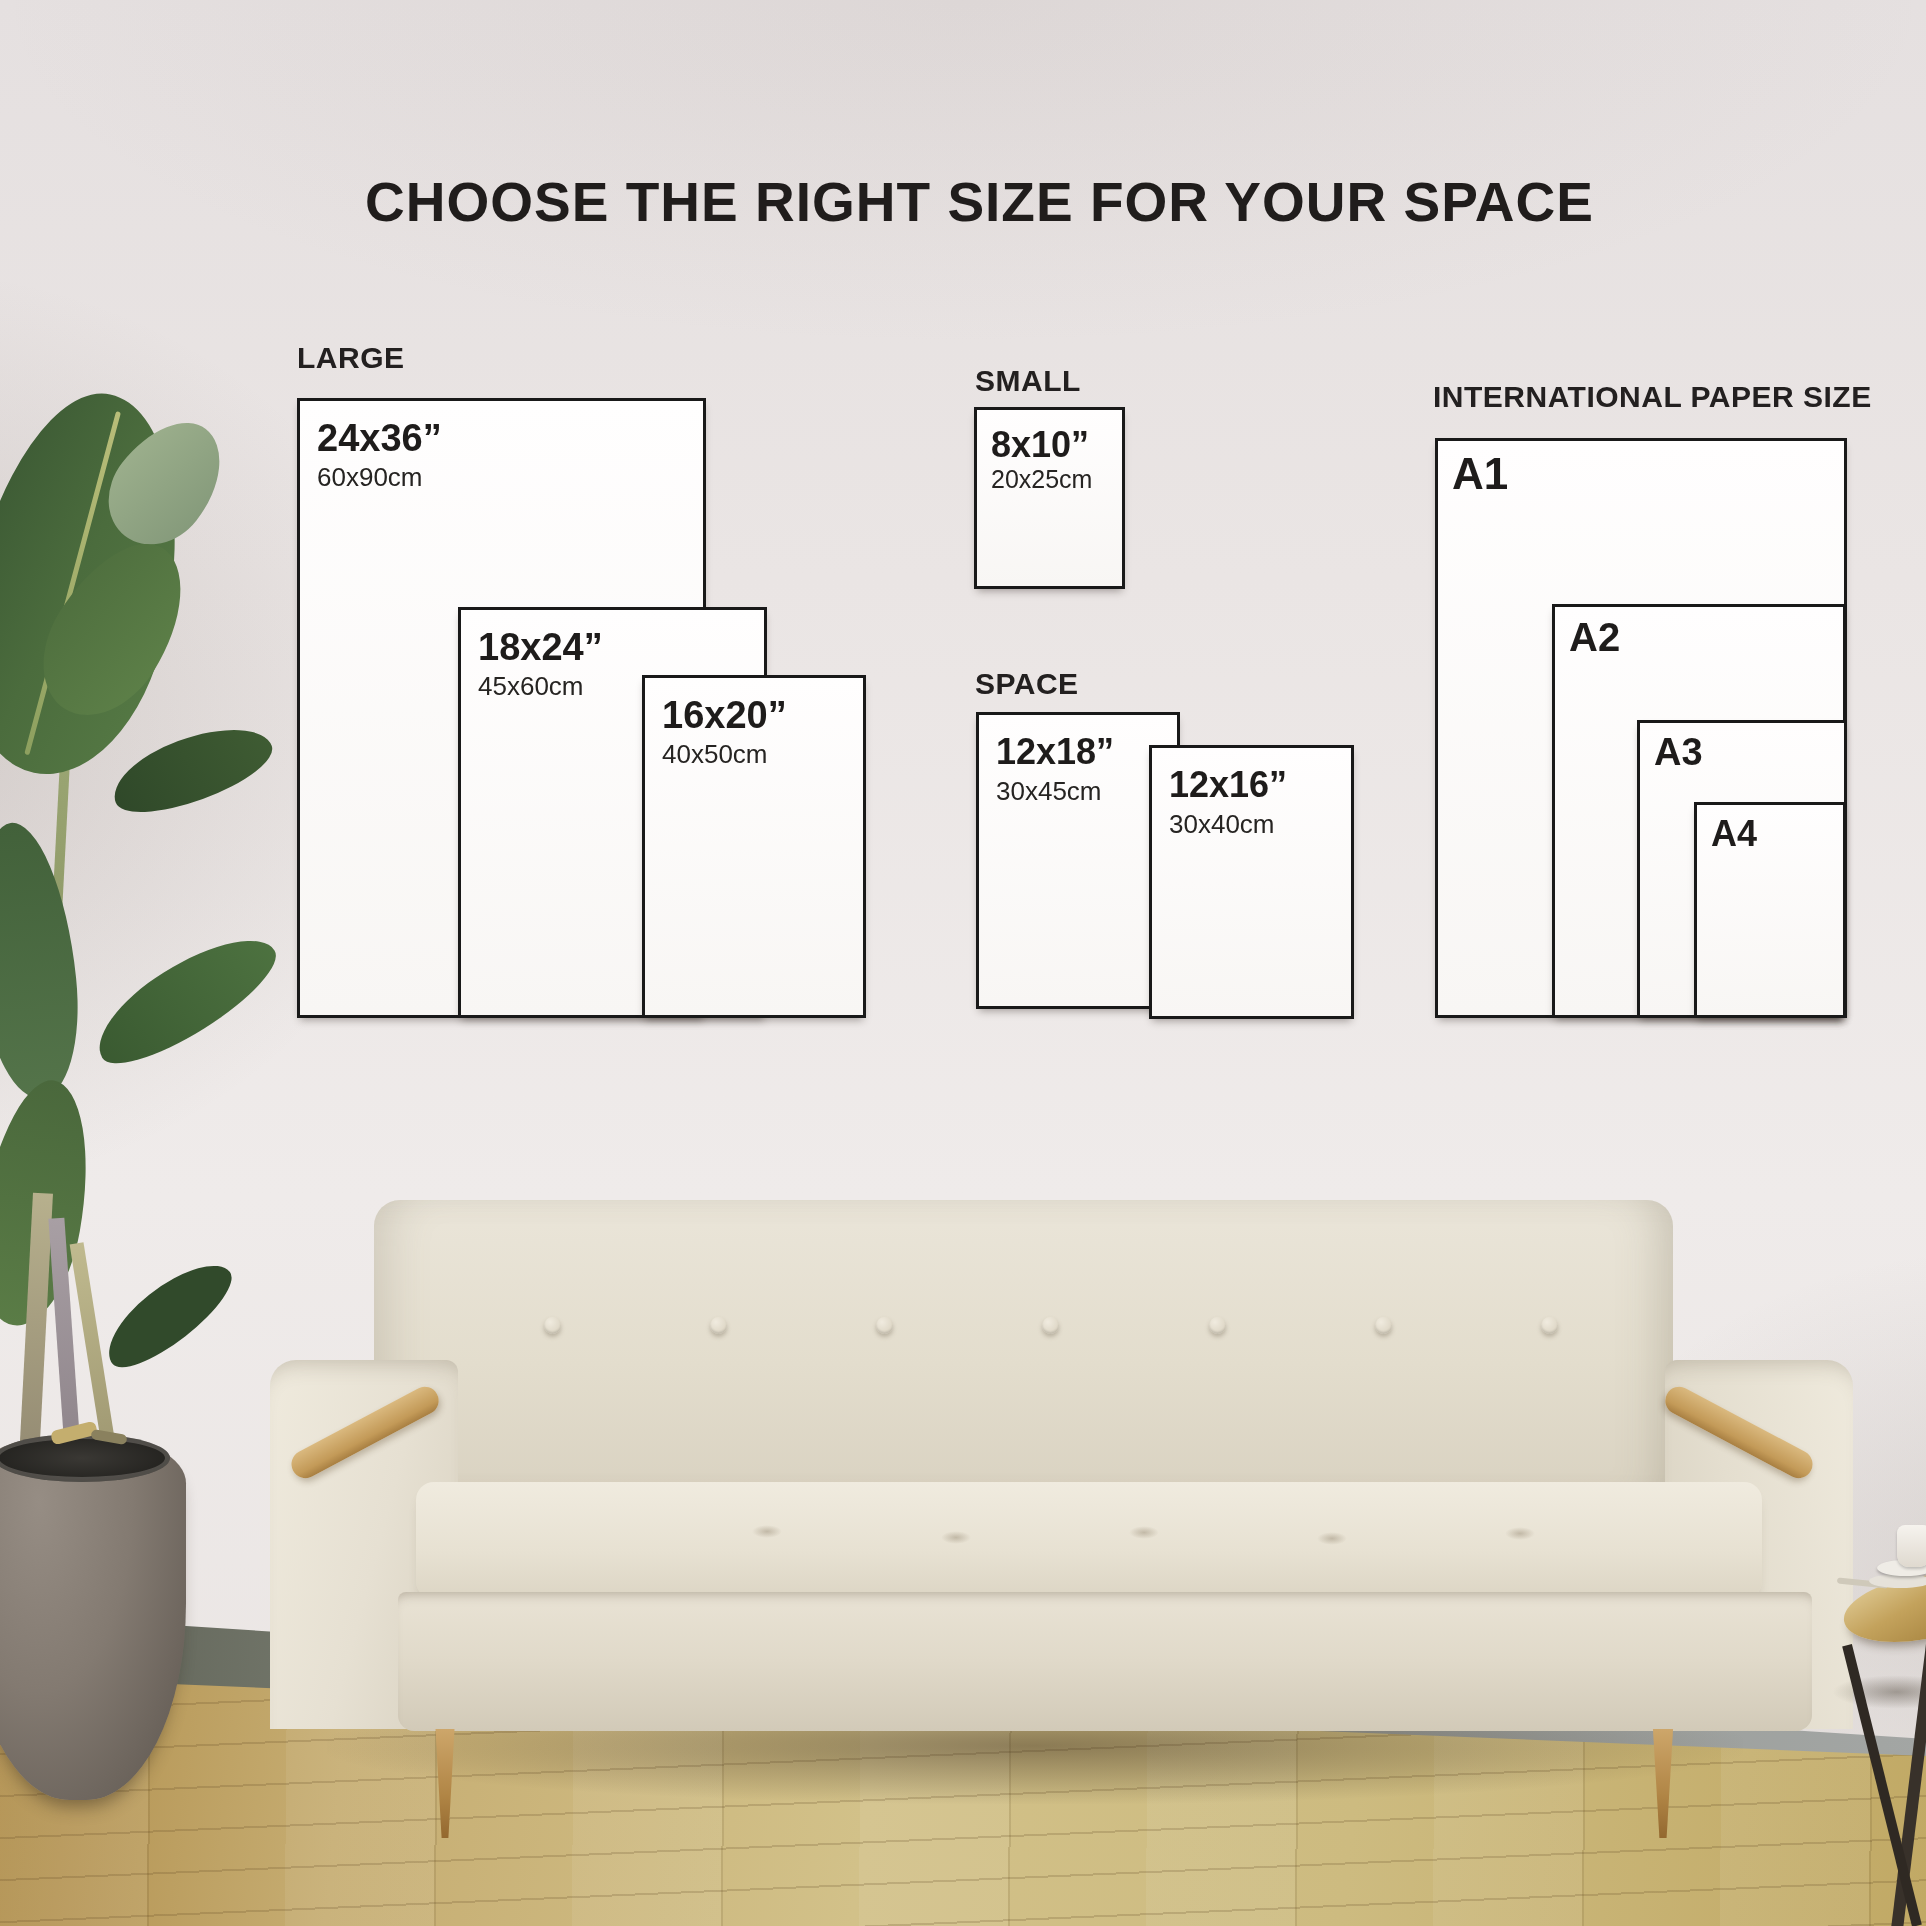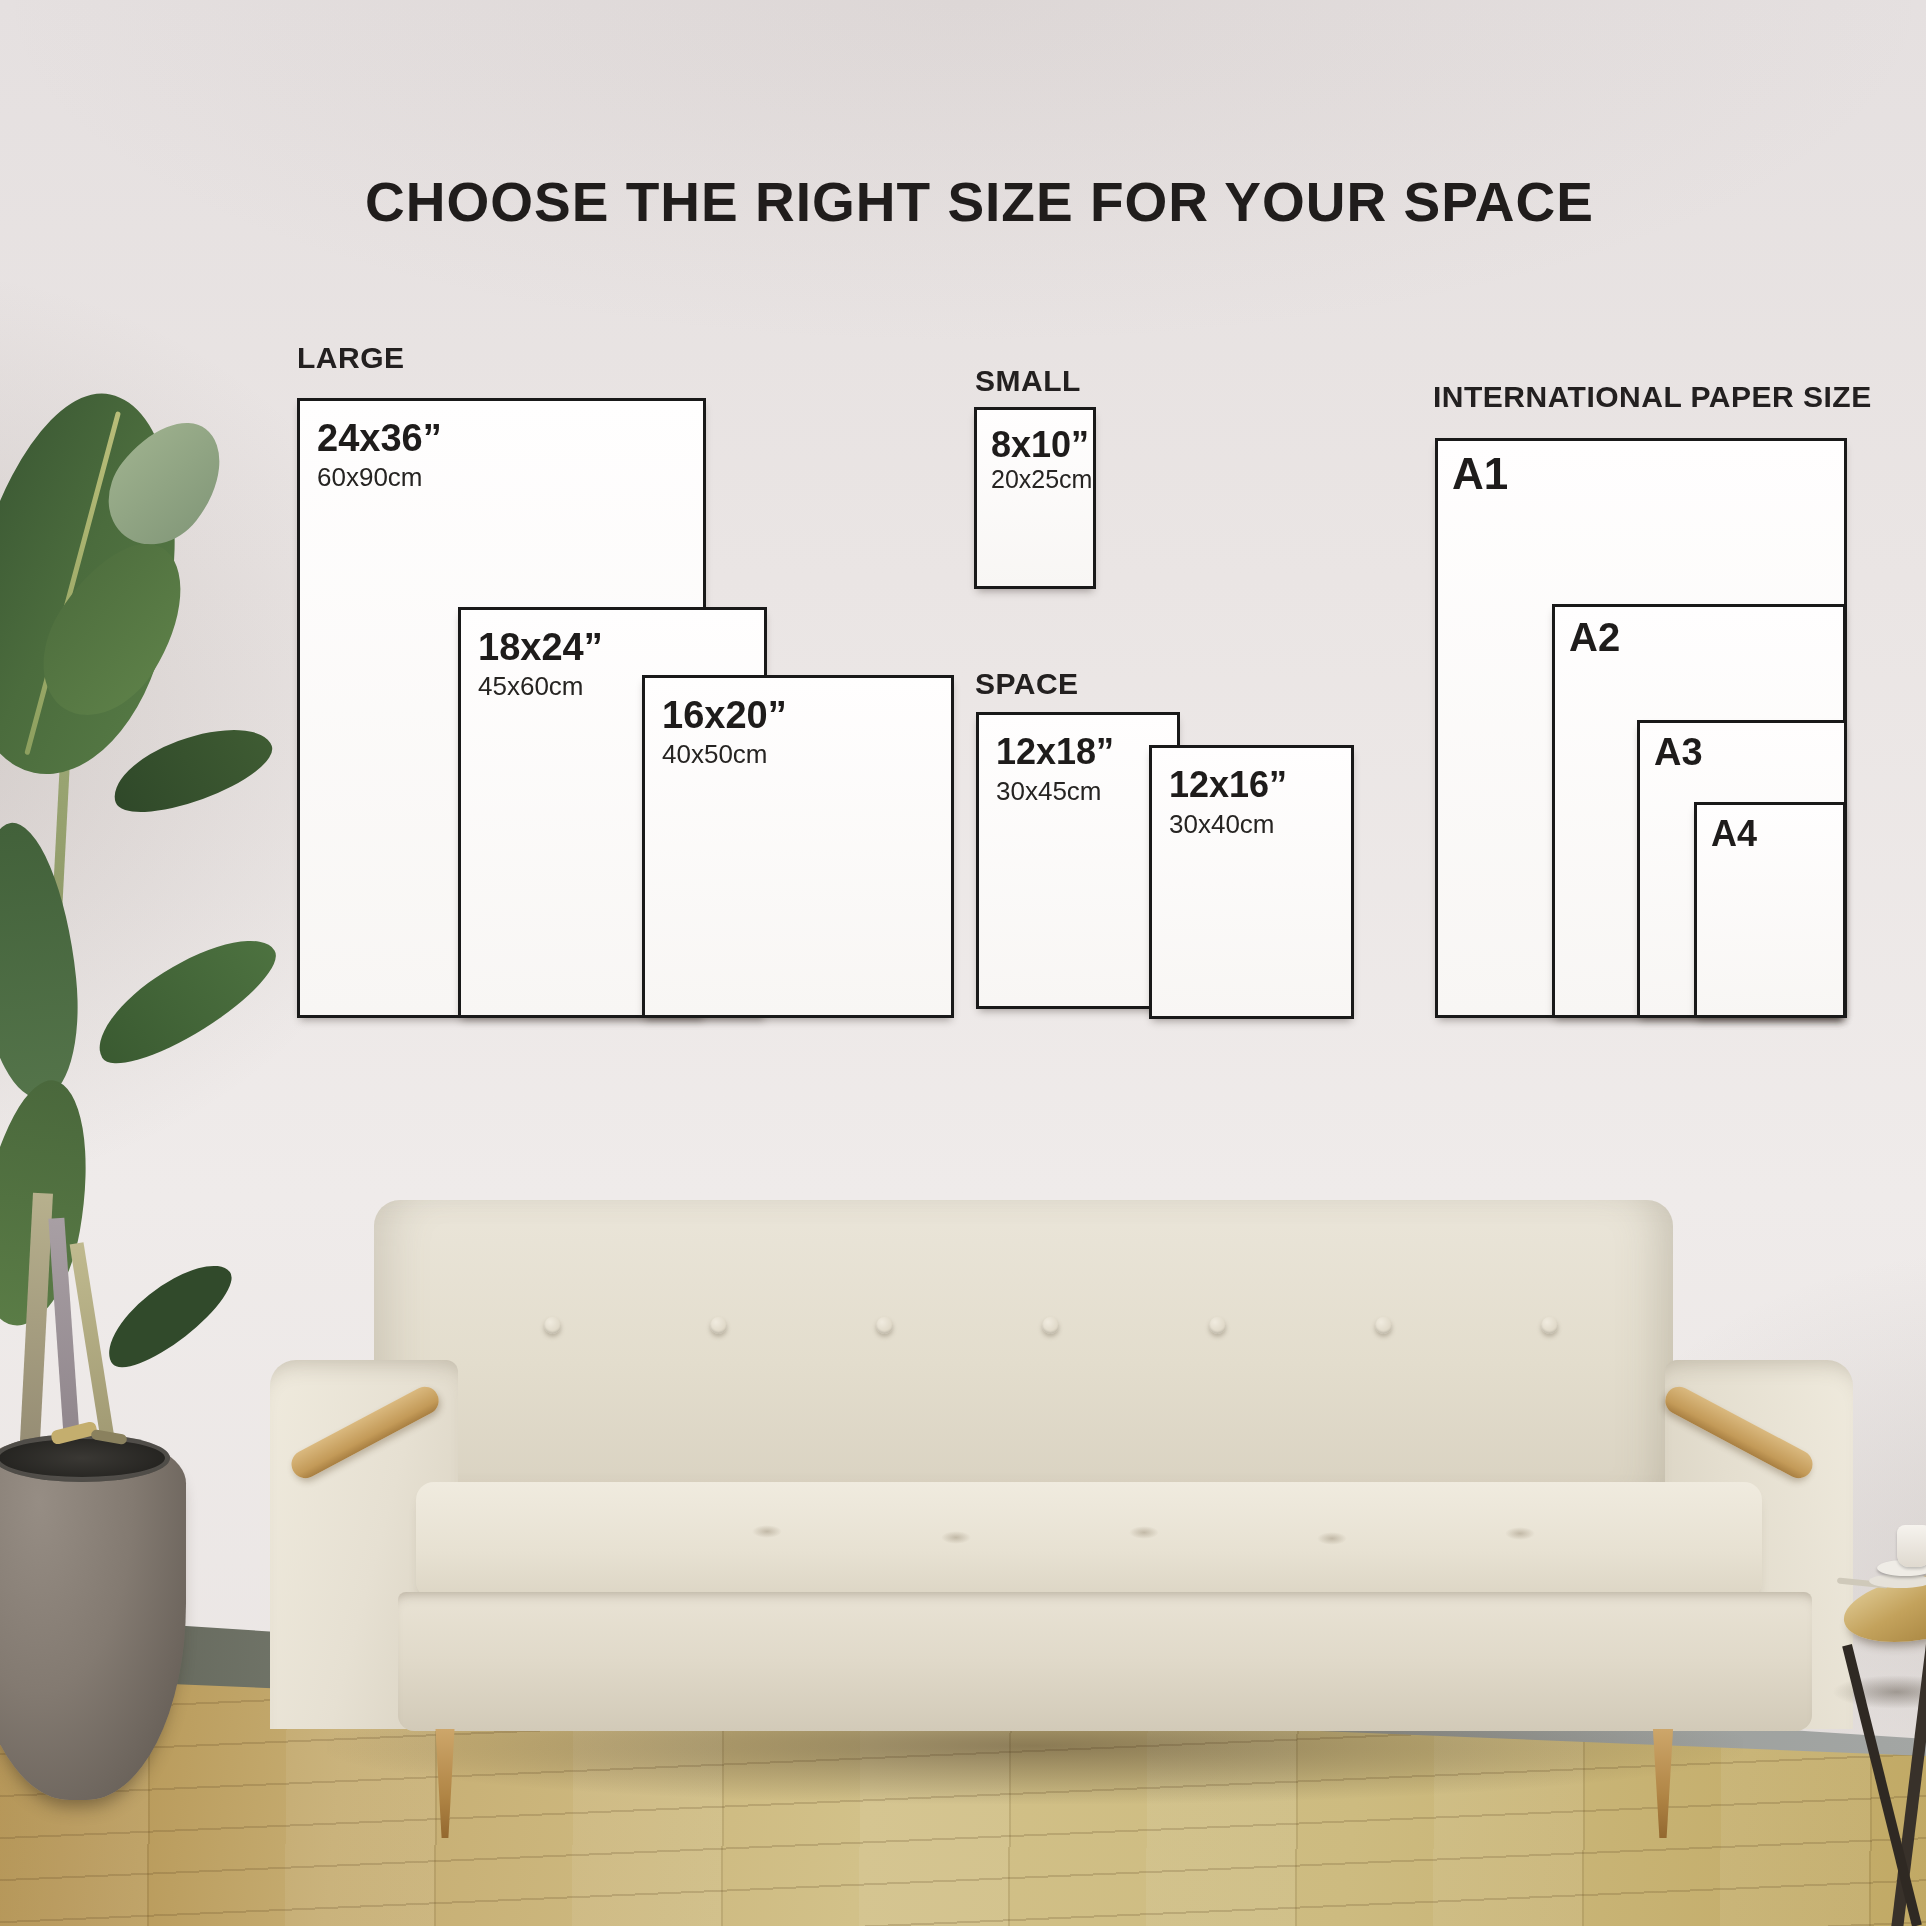--- a/index.html
+++ b/index.html
@@ -129,22 +129,22 @@
 
   .pbox{position:absolute;box-sizing:border-box;border:3px solid #191919;
     background:linear-gradient(180deg,#fffefe 0%,#f8f6f4 100%);
     box-shadow:0 5px 8px -3px rgba(50,40,35,.4);}
   .size-in{position:absolute;left:17px;top:16px;font-size:38px;font-weight:700;color:#1e1c1b;}
   .size-cm{position:absolute;left:17px;top:61px;font-size:26px;font-weight:400;color:#262422;}
   .size-a{position:absolute;left:14px;top:8px;font-weight:700;color:#1e1c1b;text-align:center;}
 
   .b-24x36{left:297px;top:398px;width:409px;height:620px;z-index:11;}
   .b-18x24{left:458px;top:607px;width:309px;height:411px;z-index:12;}
-  .b-16x20{left:642px;top:675px;width:312px;height:343px;z-index:13;}
-  .b-8x10 {left:974px;top:407px;width:122px;height:182px;z-index:11;}
+  .b-16x20{left:642px;top:675px;width:224px;height:343px;z-index:13;}
+  .b-8x10 {left:974px;top:407px;width:151px;height:182px;z-index:11;}
   .b-8x10 .size-in{left:14px;top:14px;font-size:36px;}
   .b-8x10 .size-cm{left:14px;top:55px;font-size:25px;}
   .b-12x18{left:976px;top:712px;width:204px;height:297px;z-index:11;}
   .b-12x18 .size-in,.b-12x16 .size-in{font-size:36px;}
   .b-12x16{left:1149px;top:745px;width:205px;height:274px;z-index:12;}
   .b-a1{left:1435px;top:438px;width:412px;height:580px;z-index:11;}
   .b-a2{left:1552px;top:604px;width:294px;height:414px;z-index:12;}
   .b-a3{left:1637px;top:720px;width:210px;height:298px;z-index:13;}
   .b-a4{left:1694px;top:802px;width:152px;height:216px;z-index:14;}
   .b-a1 .size-a{font-size:44px;}

